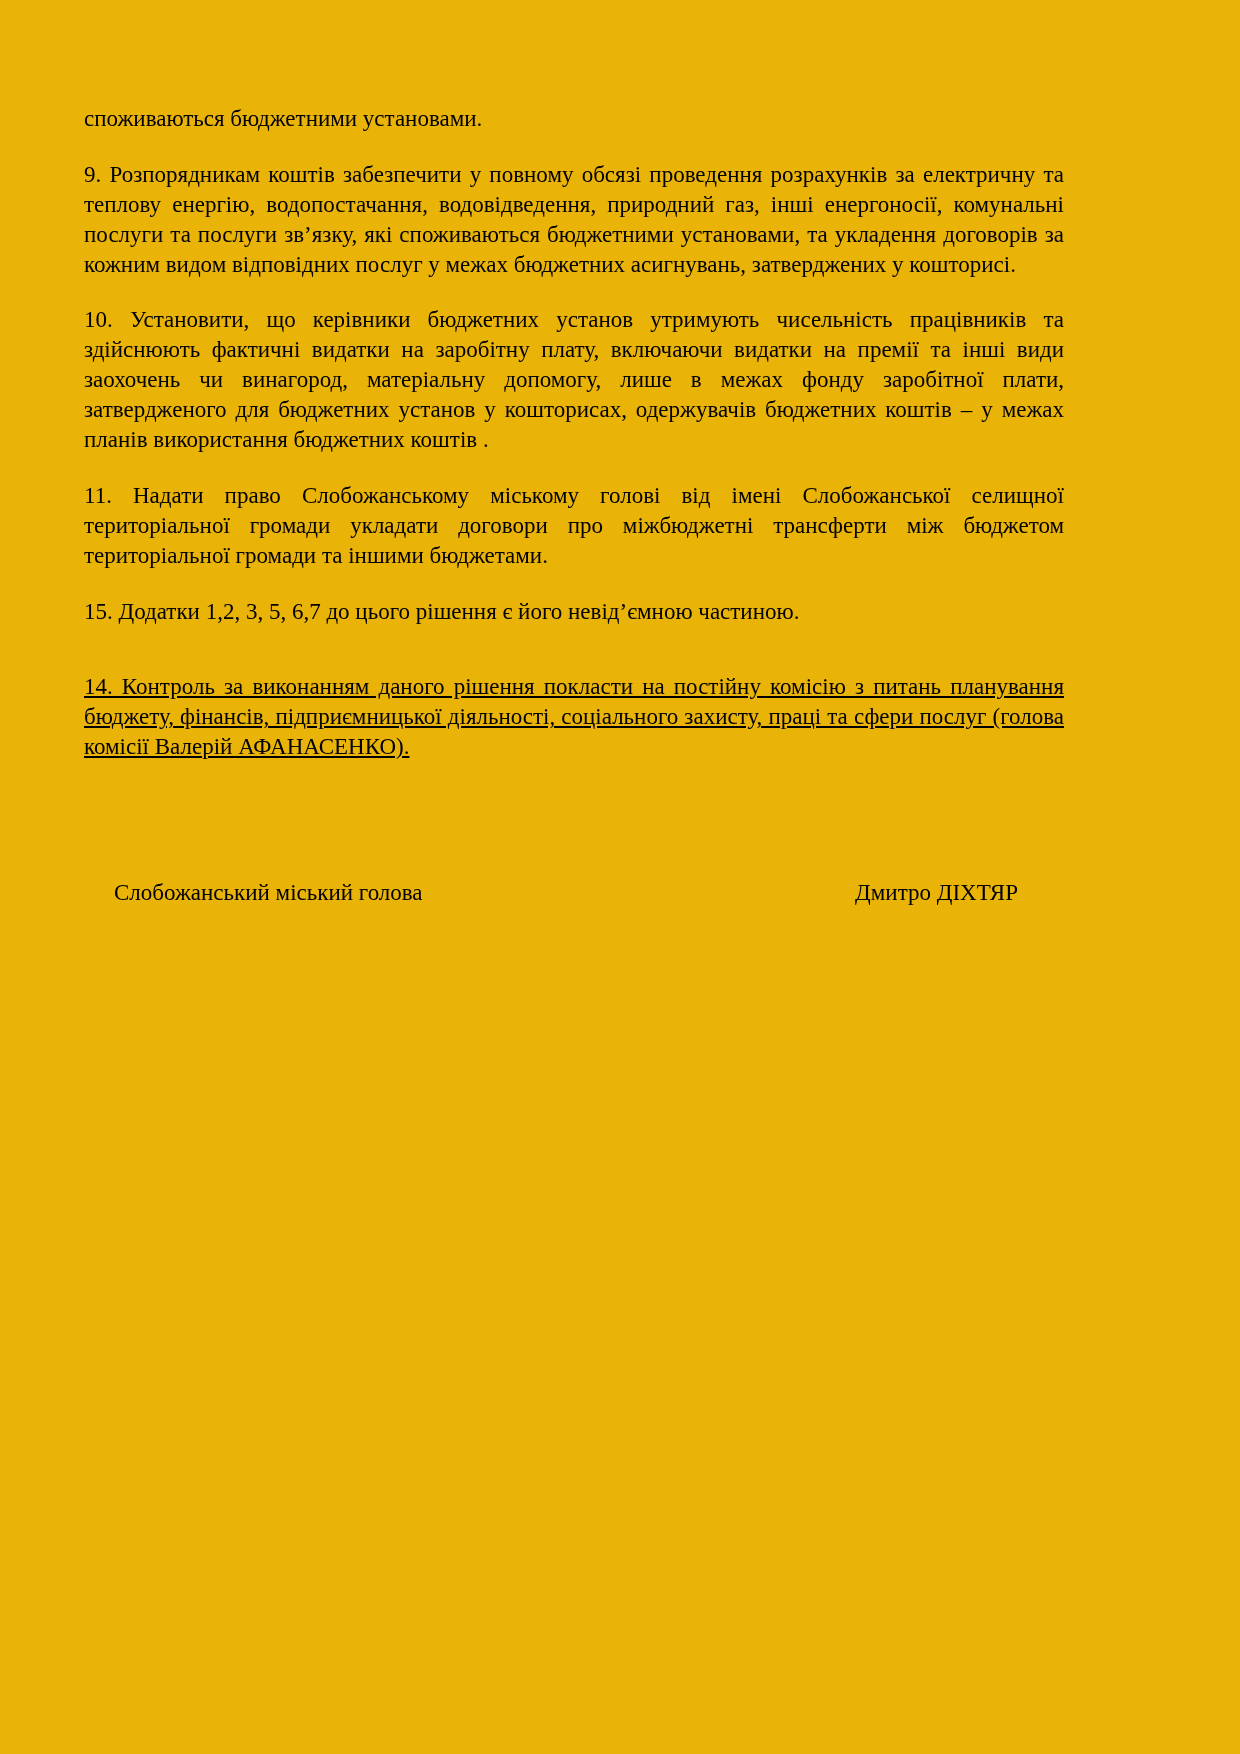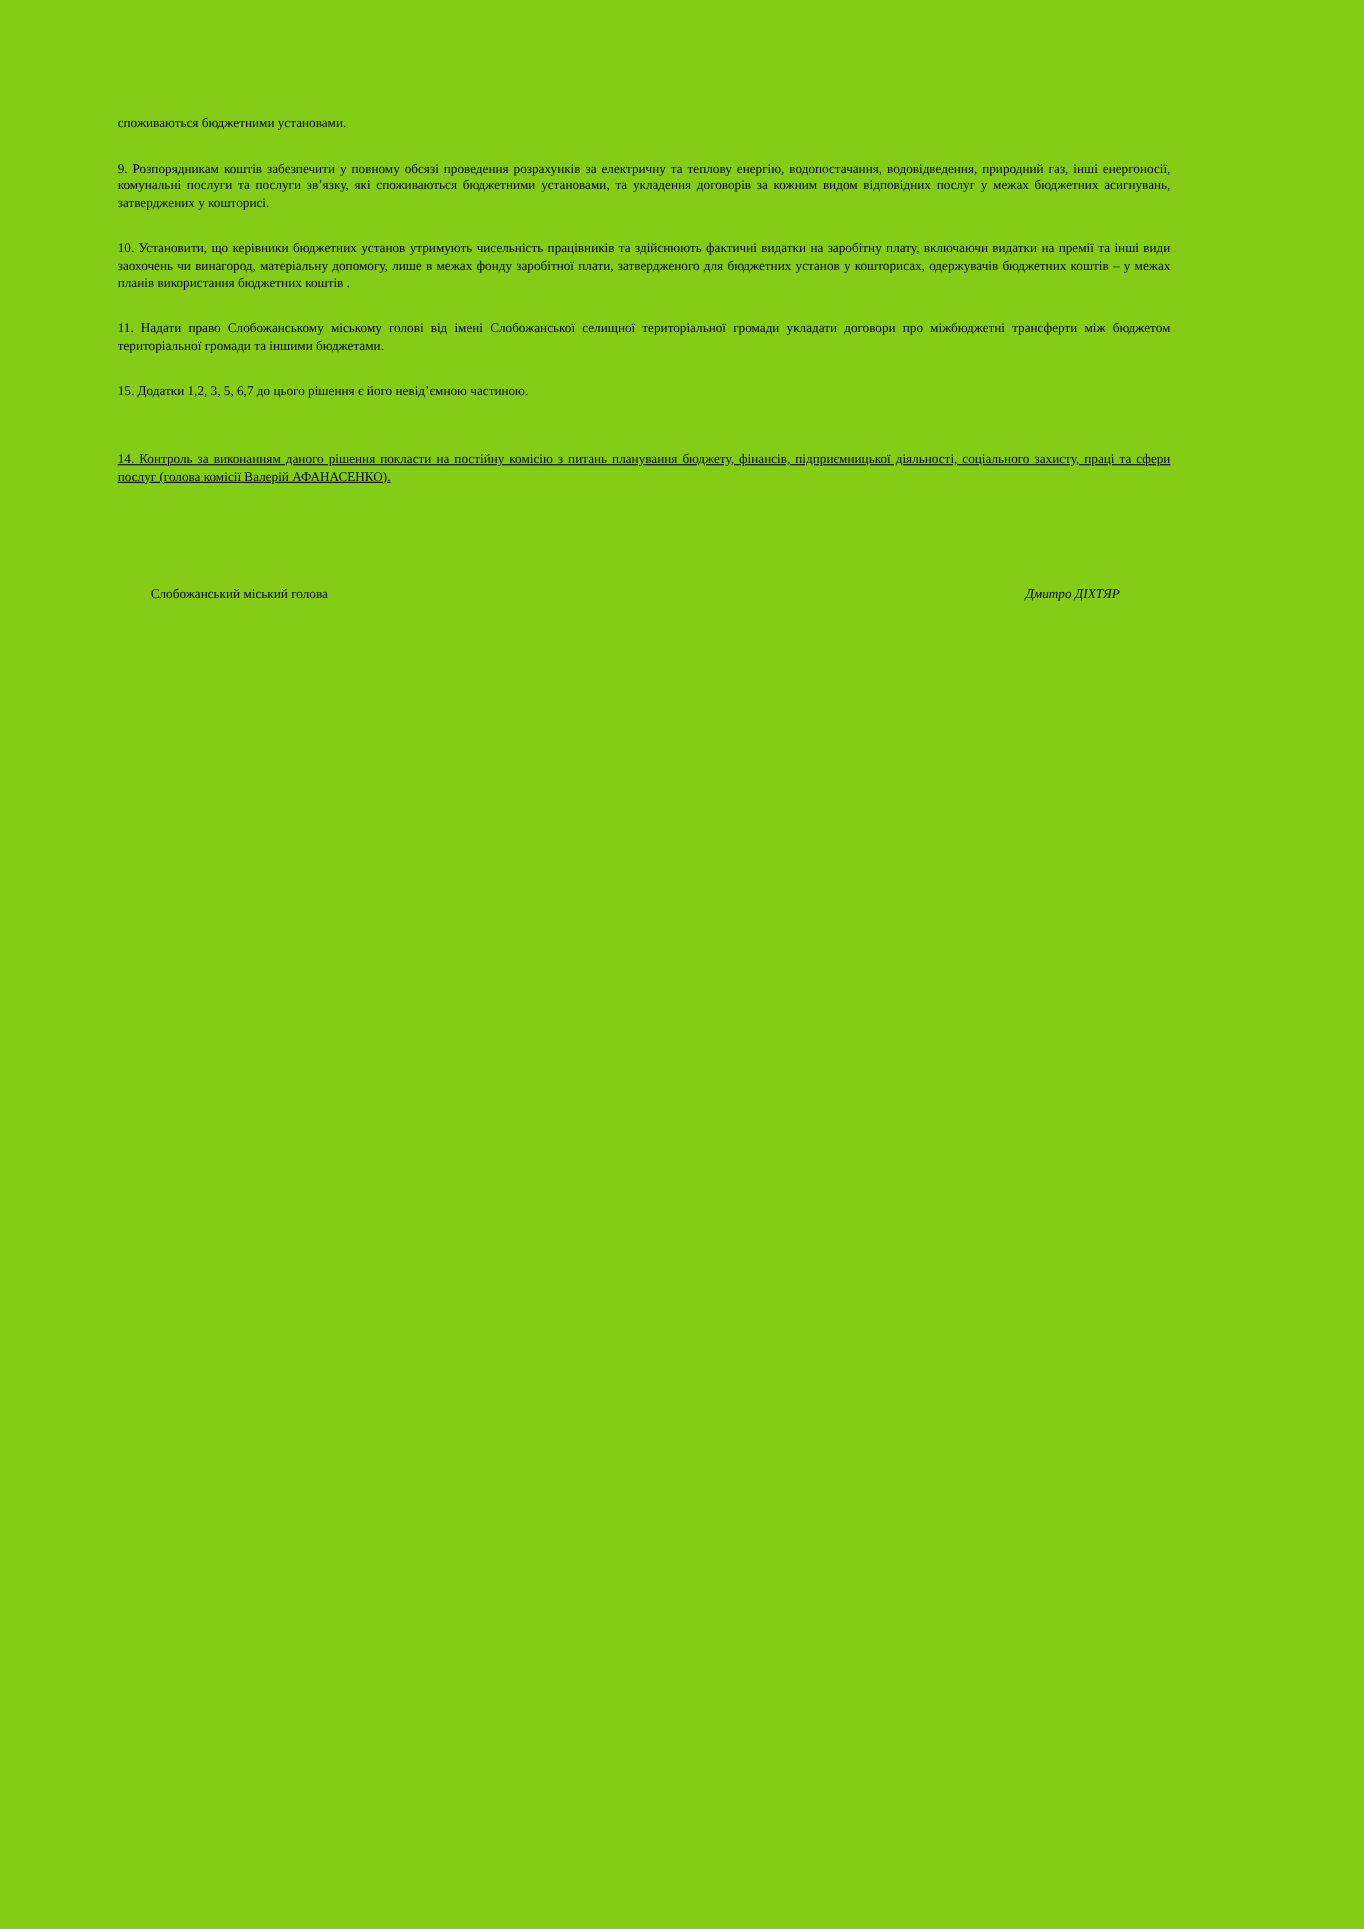--- a/index.html
+++ b/index.html
@@ -5,52 +5,51 @@
   html, body {
     margin: 0;
     padding: 0;
     background: #ffffff;
   }
   .page {
     position: relative;
     width: 1240px;
     height: 1754px;
     box-sizing: border-box;
-    background: #84cc16;
-    padding: 104px 176px 60px 107px;
+    background: #eab308;
+    padding: 104px 176px 60px 84px;
     font-family: "Liberation Serif", "DejaVu Serif", serif;
-    font-size: 12px;
+    font-size: 23px;
     line-height: 1.3;
     color: #000000;
     overflow: hidden;
   }
   .para {
     margin: 0 0 26px 0;
     text-align: justify;
     text-justify: inter-word;
   }
   .para.no-justify {
     text-align: left;
   }
   .gap-large {
     margin-top: 46px;
     text-decoration: underline;
   }
   .signature-row {
-    margin-top: 92px;
+    margin-top: 116px;
     display: flex;
     justify-content: space-between;
     align-items: baseline;
   }
   .signature-left {
     padding-left: 30px;
   }
   .signature-right {
     padding-right: 46px;
-    font-style: italic;
   }
 </style>
 </head>
 <body>
 
 <div class="page">
 
   <p class="para no-justify">споживаються бюджетними установами.</p>
 
   <p class="para">9. Розпорядникам коштів забезпечити у повному обсязі проведення розрахунків за електричну та теплову енергію, водопостачання, водовідведення, природний газ, інші енергоносії, комунальні послуги та послуги зв’язку, які споживаються бюджетними установами, та укладення договорів за кожним видом відповідних послуг у межах бюджетних асигнувань, затверджених у кошторисі.</p>

